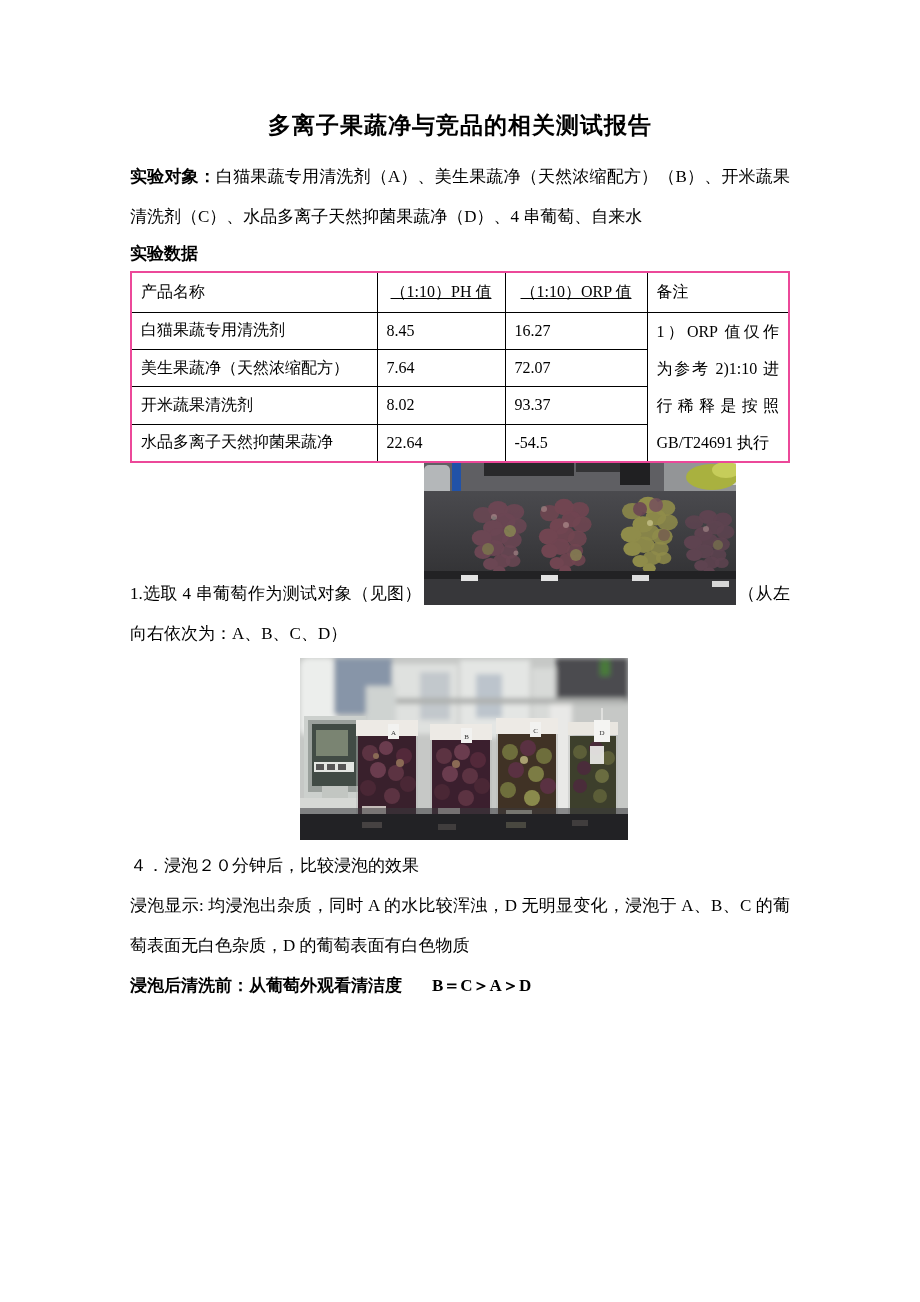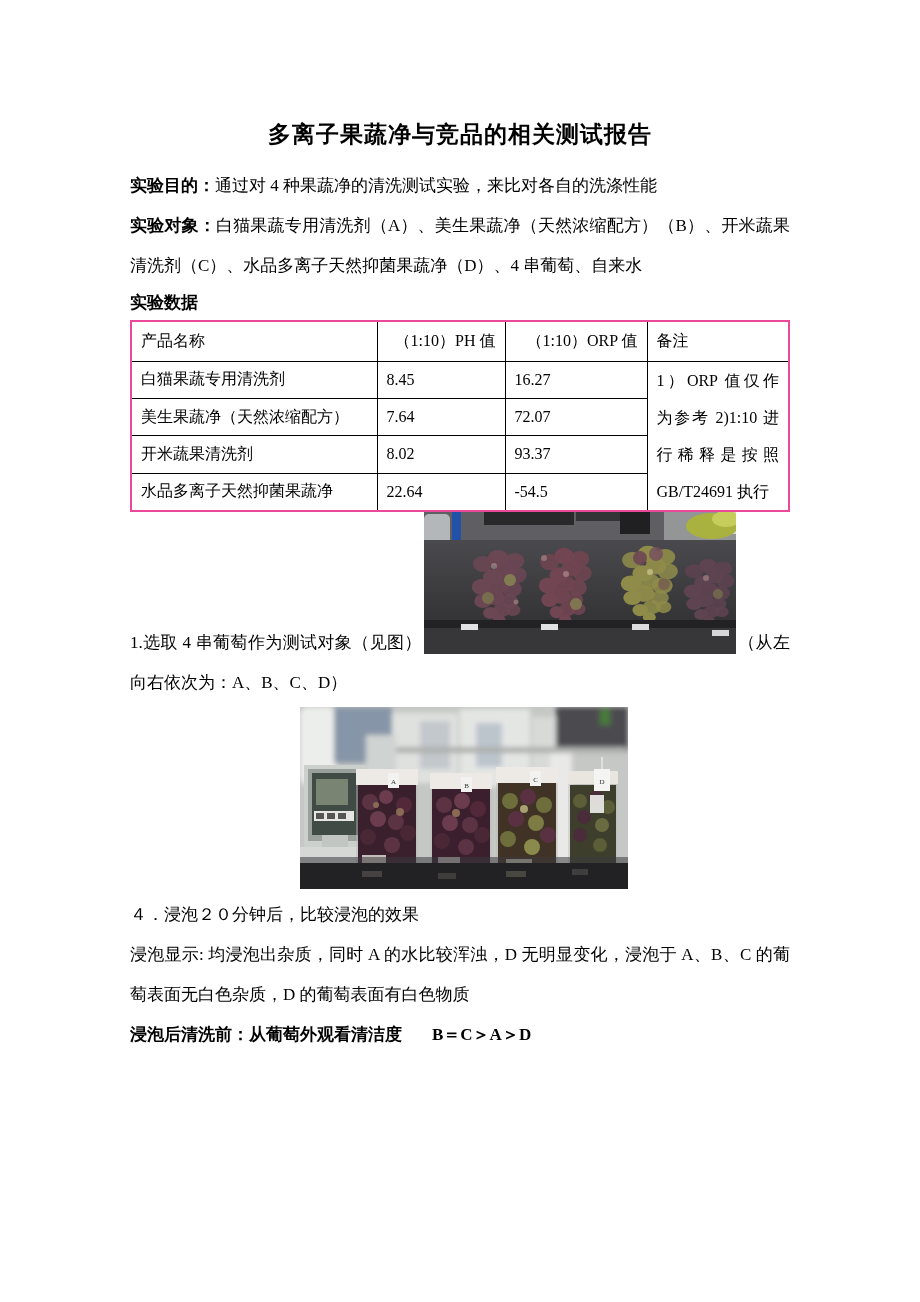--- a/index.html
+++ b/index.html
@@ -2,57 +2,56 @@
 <html><head>
 <meta charset="utf-8">
 <style>
   * { box-sizing: border-box; }
   html,body { margin:0; padding:0; background:#888; }
   .page {
     width:920px; height:1302px; background:#ffffff; margin:0 auto;
     position:relative; overflow:hidden;
     font-family:"Liberation Serif","DejaVu Serif",serif; color:#000;
   }
-  .content { width:660px; margin:12px auto; padding-top:104px; }
+  .content { width:660px; margin:3px auto; padding-top:104px; }
   h1.doc-title {
     margin:0 0 12px 0; font-size:23px; font-weight:600; text-align:center;
     line-height:38px; letter-spacing:1px;
   }
   p { margin:0; font-size:17px; line-height:40px; text-align:justify; }
   .lbl { font-weight:700; }
   .heading { font-weight:700; font-size:17px; line-height:30px; margin-top:2px; text-align:left; }
   .steps-heading { margin-top:8px; }
 
   table.data {
     width:660px; border-collapse:collapse; table-layout:fixed;
     font-size:16px; border:2px solid #ec4899; margin-top:2px;
   }
   table.data td { border:1px solid #000; padding:0 9px; vertical-align:middle; }
   table.data tr.hdr td { height:40px; }
   table.data tr.row td { height:37px; }
-  td.c { text-align:right; }
+  td.c { text-align:center;text-decoration:underline; }
   td.note { vertical-align:top; line-height:37px; padding-top:2px; text-align:justify; }
 
   .p-step1 { line-height:40px; }
   .p-step1 svg { vertical-align:-6px; margin:0 2px; }
   .p-step2 { margin-top:6px; }
   .photo2-wrap { margin:4px 0 0 170px; height:182px; }
   .p-step4 { margin-top:6px; }
   .p-concl { font-weight:700; }
   .concl-val { margin-left:30px; }
 </style>
 </head>
 <body>
 
 <div class="page">
   <div class="content">
 
     <h1 class="doc-title">多离子果蔬净与竞品的相关测试报告</h1>
 
-    <p><span class="lbl">实验目的：</span><span>通过对 4 种果蔬净的清洗测试实验，来比对各自的洗涤性能</span></p>
 
     <p><span class="lbl">实验对象：</span><span>白猫果蔬专用清洗剂（A）、美生果蔬净（天然浓缩配方）（B）、开米蔬果清洗剂（C）、水品多离子天然抑菌果蔬净（D）、4 串葡萄、自来水</span></p>
 
     <div class="heading">实验数据</div>
 
     <table class="data">
       <colgroup>
           <col style="width:246px">
           <col style="width:128px">
           <col style="width:142px">

